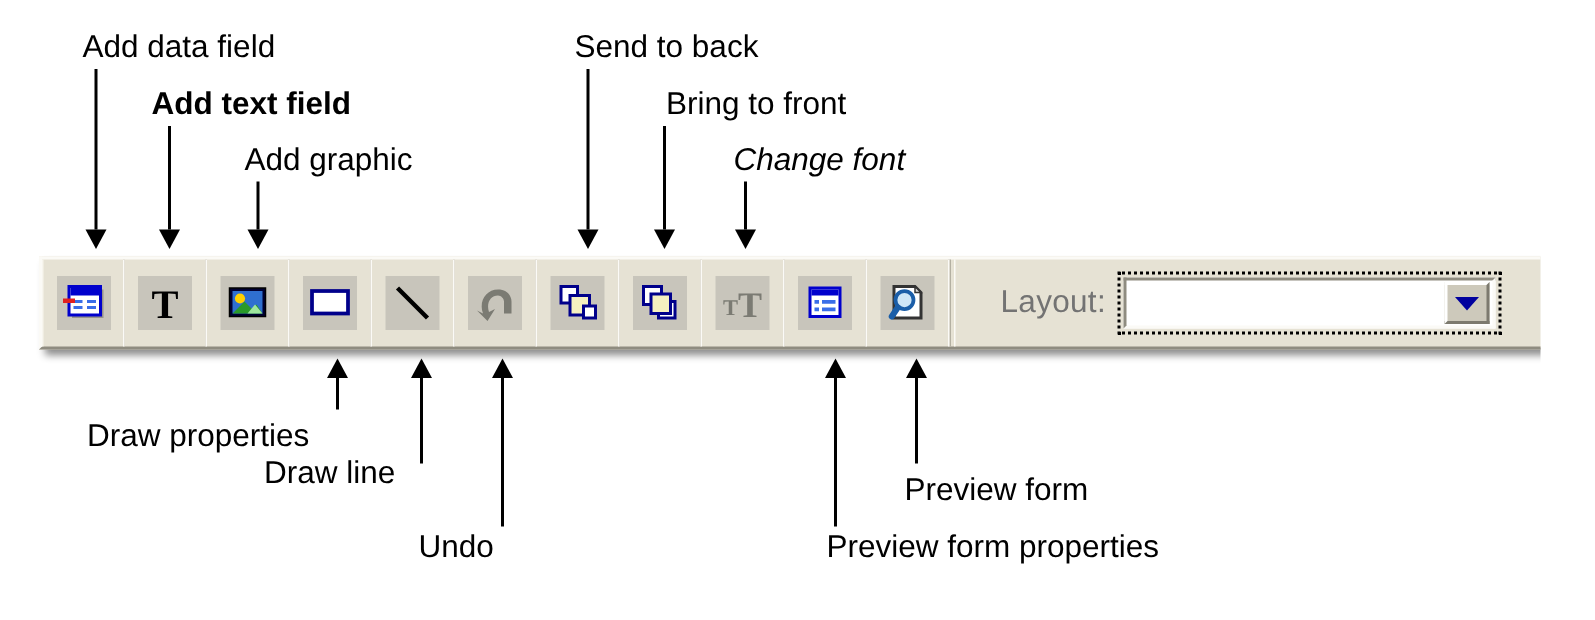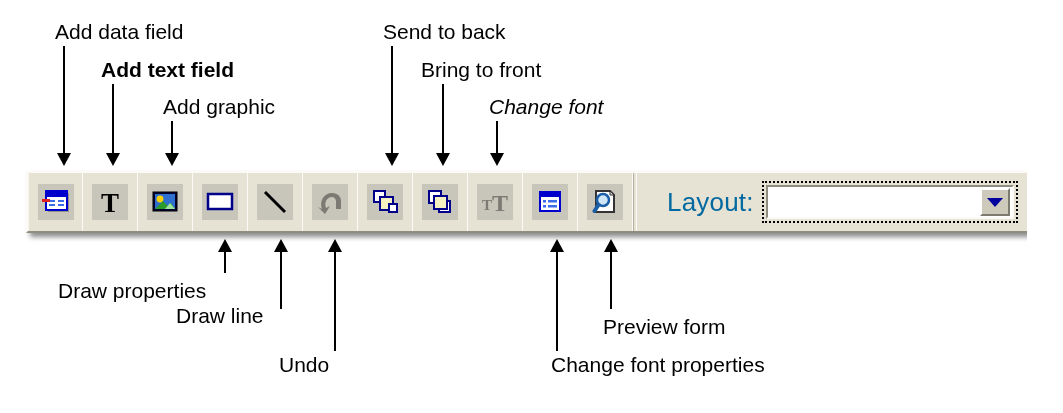--- a/index.html
+++ b/index.html
@@ -47,21 +47,21 @@
   .tbtn:first-child{border-left:1px solid #f7f5ee;}
   .tbtn::after{content:"";position:absolute;right:-1px;top:0;bottom:0;width:1px;background:#fbfaf6;}
   .icon-pad{
     width:36px;height:36px;display:flex;align-items:center;justify-content:center;
     position:relative;
   }
   .sep-strong{width:4px;height:100%;
     border-left:1px solid #b4b0a2;border-right:1px solid #fbfaf6;box-sizing:border-box;}
 
   .layoutsec{flex:1;display:flex;align-items:center;padding-left:30px;height:100%;box-sizing:border-box;}
-  .layout-label{font-size:26px;color:#0369a1;margin-right:8px;letter-spacing:.2px;}
+  .layout-label{font-size:21px;color:#737373;margin-right:8px;letter-spacing:.2px;}
   .combo-focus{
     border:2px dotted #000;padding:2px;background:#e6e2d4;box-sizing:border-box;
     height:42px;width:256px;display:flex;align-items:center;
   }
   .combo{
     flex:1;height:100%;background:#ffffff;box-sizing:border-box;
     border-top:2px solid #8f8c80;border-left:2px solid #8f8c80;
     border-right:2px solid #fbfaf6;border-bottom:2px solid #fbfaf6;
     display:flex;align-items:center;position:relative;
   }
@@ -81,21 +81,21 @@
 </head>
 <body>
 
 <div class="stage">
 
   <div>
     <div class="anno" style="left:55px;top:20px;">Add data field</div>
     <div class="anno" style="left:101px;top:58px;font-weight:bold;">Add text field</div>
     <div class="anno" style="left:163px;top:95px;">Add graphic</div>
     <div class="anno" style="left:383px;top:20px;">Send to back</div>
-    <div class="anno" style="left:421px;top:58px;">Bring to front</div>
+    <div class="anno" style="left:444px;top:58px;">Bring to front</div>
     <div class="anno" style="left:489px;top:95px;font-style:italic;">Change font</div>
   </div>
 
   <div class="arrow down" style="left:57px;top:46px;height:120px;">
       <div class="stem" style="height:107px;"></div>
       <div class="head" style="top:107px;"></div>
     </div>
   <div class="arrow down" style="left:106px;top:84px;height:82px;">
       <div class="stem" style="height:69px;"></div>
       <div class="head" style="top:69px;"></div>
@@ -280,17 +280,17 @@
     </div>
   <div class="arrow up" style="left:604px;top:239px;height:70px;">
       <div class="head"></div>
       <div class="stem" style="height:59px;"></div>
     </div>
 
   <div>
     <div class="anno" style="left:58px;top:279px;">Draw properties</div>
     <div class="anno" style="left:176px;top:304px;">Draw line</div>
     <div class="anno" style="left:279px;top:353px;">Undo</div>
-    <div class="anno" style="left:551px;top:353px;">Change font properties</div>
+    <div class="anno" style="left:551px;top:353px;">Preview form properties</div>
     <div class="anno" style="left:603px;top:315px;">Preview form</div>
   </div>
 
 </div>
 
 </body></html>

